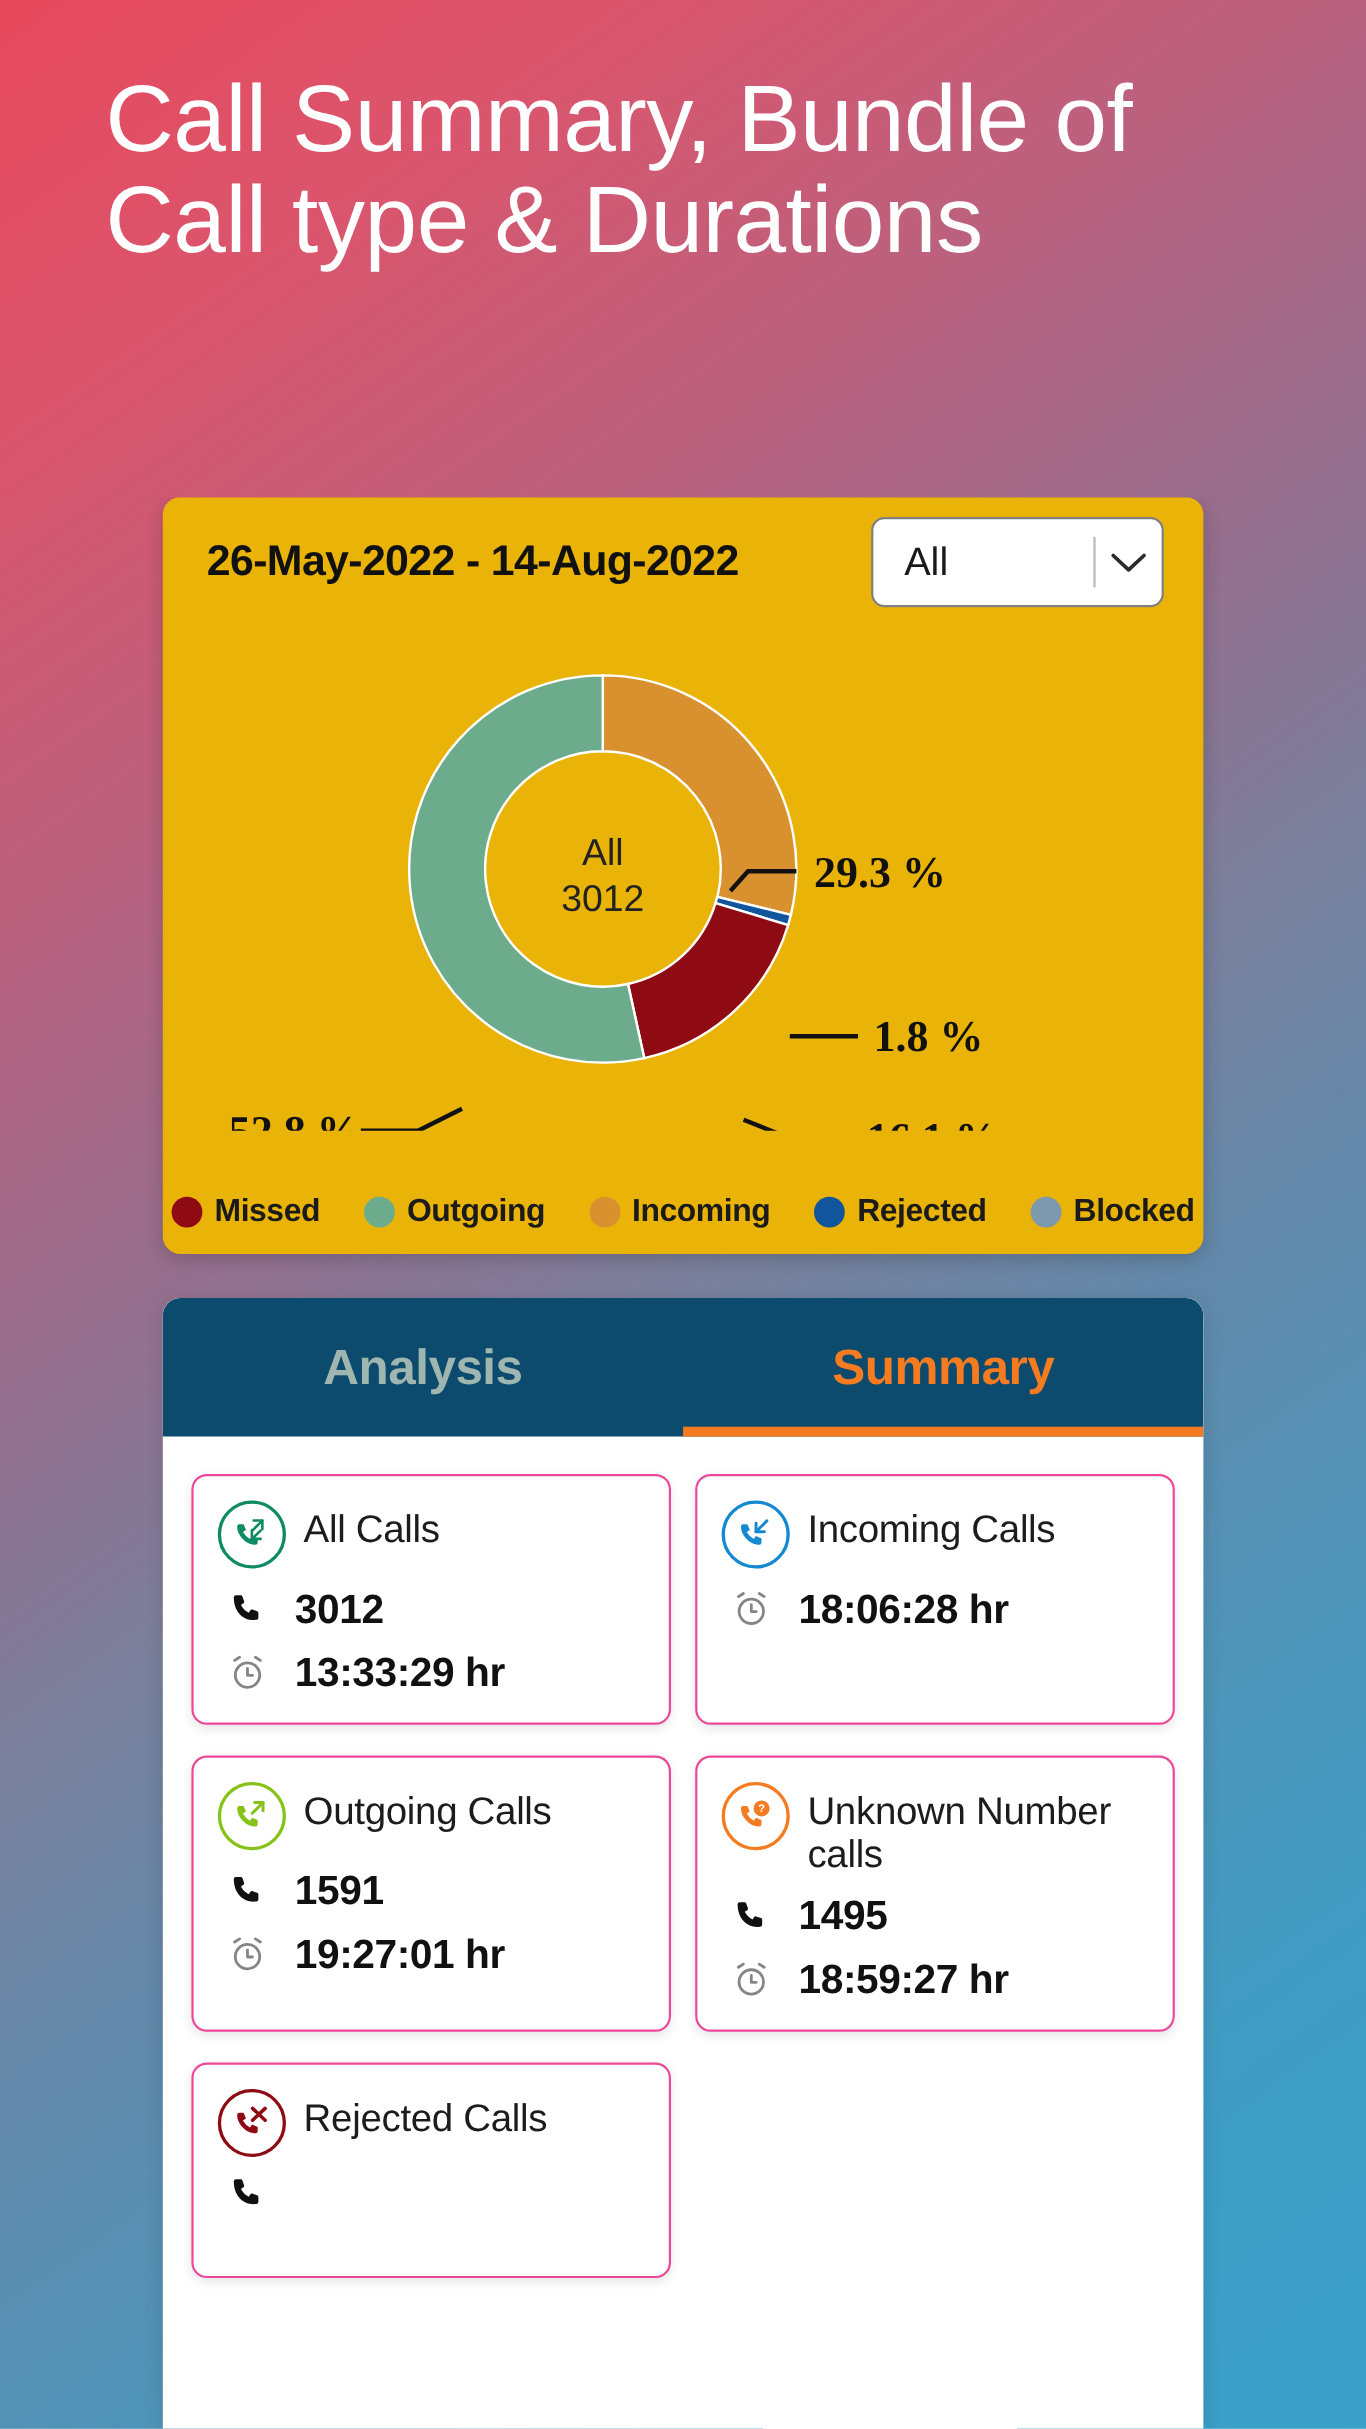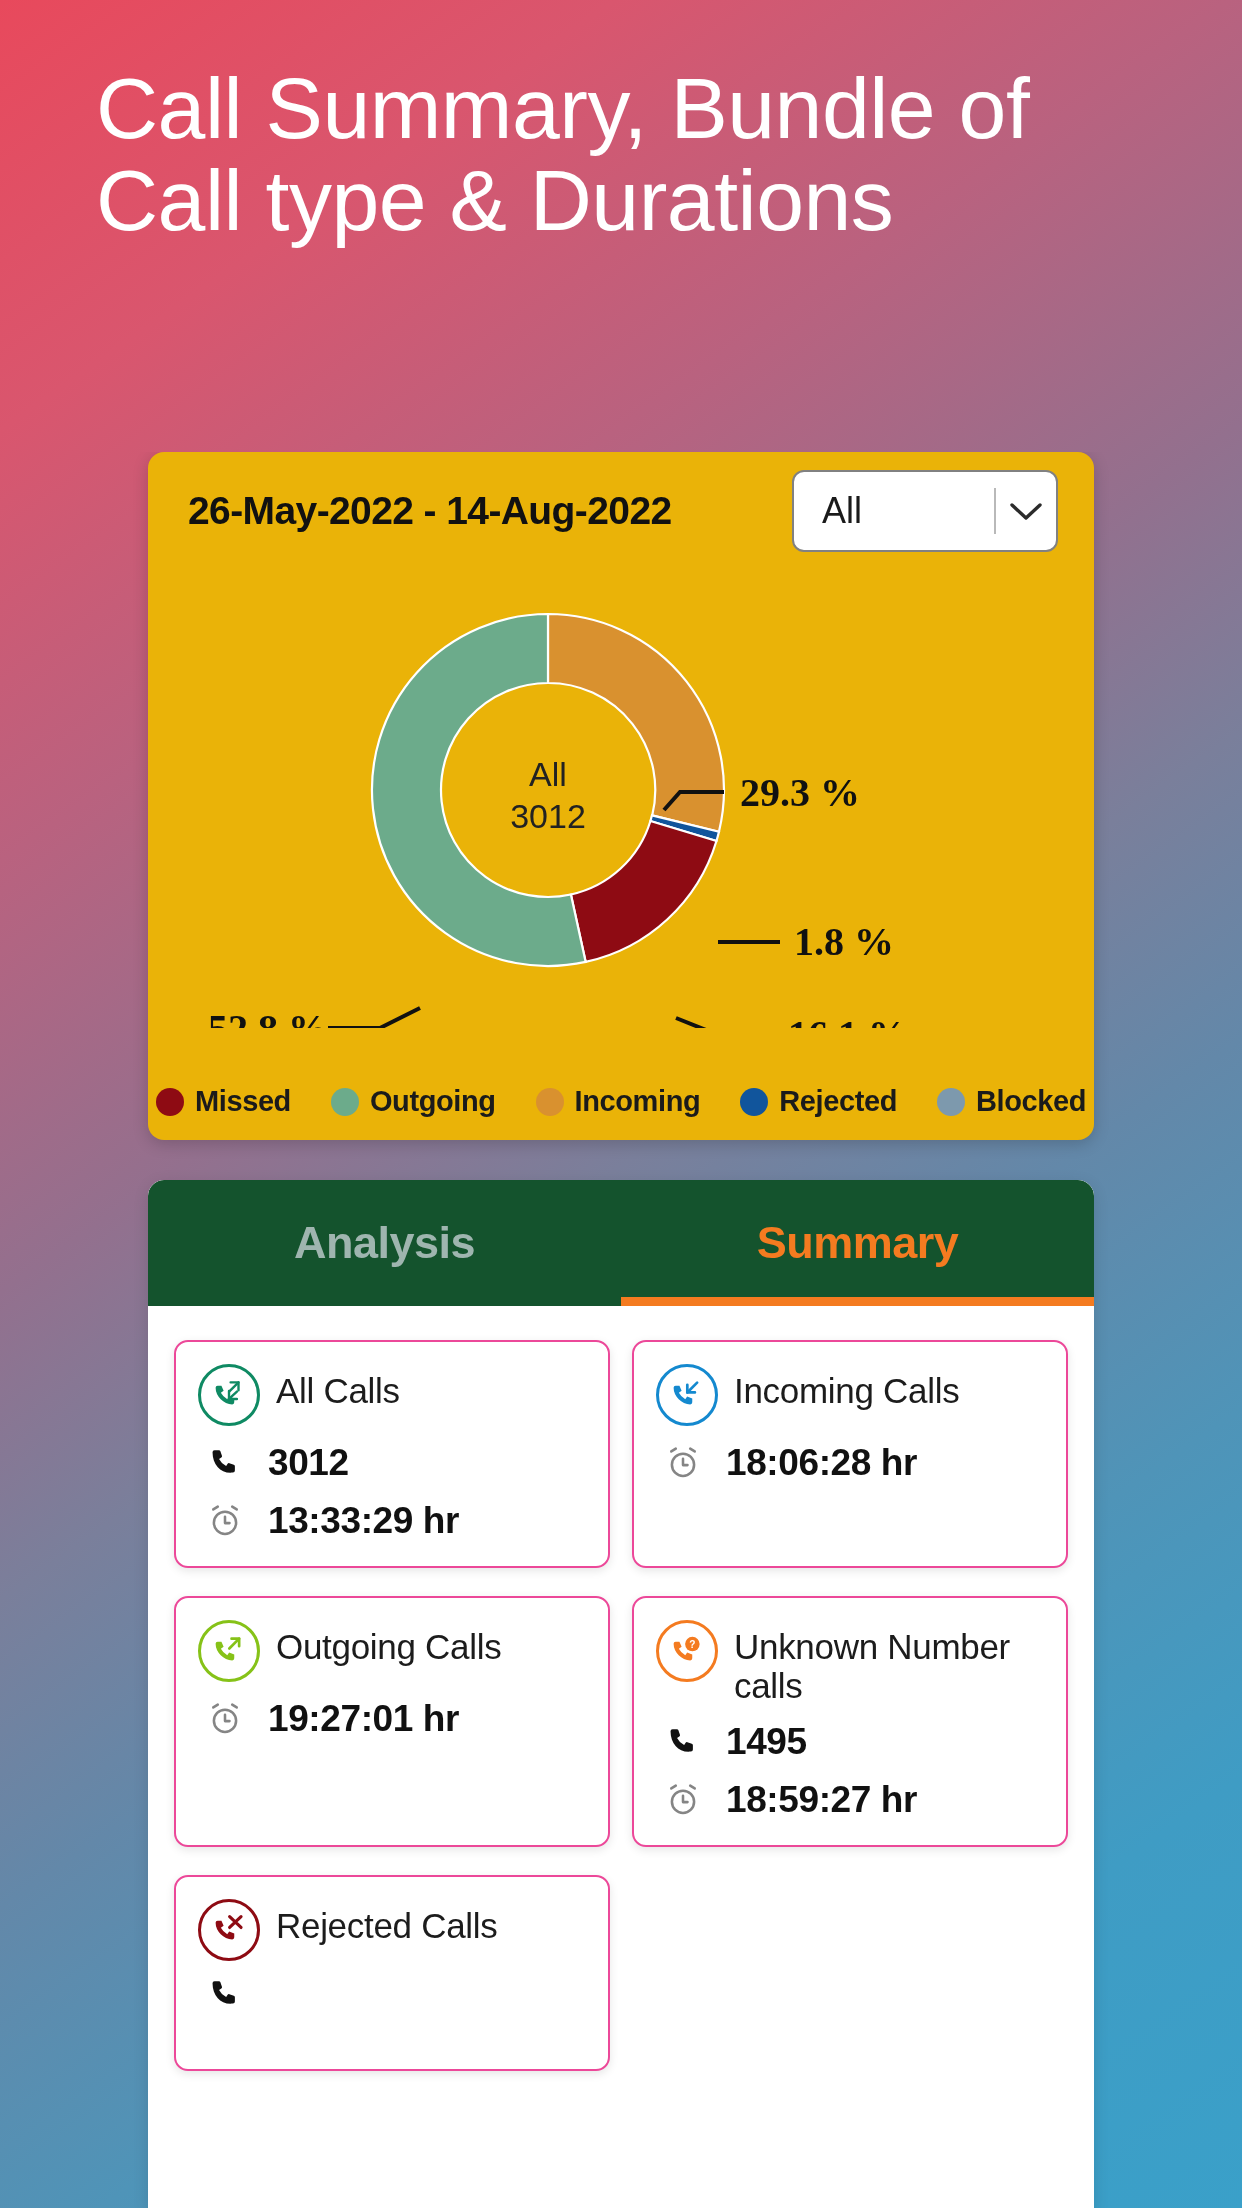--- a/index.html
+++ b/index.html
@@ -101,21 +101,21 @@
   
   .panel{
     position:absolute; left:22px; top:728px;
     width:946px; height:1030px;
     background:#ffffff;
     border-radius:16px 16px 0 0;
     box-shadow:0 4px 16px rgba(0,0,0,.12);
     overflow:hidden;
   }
   .tabbar{
-    height:126px; background:#14532d;
+    height:126px; background:#0c4a6e;
     display:flex; align-items:stretch;
     border-radius:16px 16px 0 0;
   }
   .tab{
     flex:1; display:flex; align-items:center; justify-content:center;
     position:relative; cursor:pointer;
   }
   .tab span{ font-size:45px; font-weight:700; letter-spacing:-0.5px; }
   .tab.inactive span{ color:#9fb5af; }
   .tab.active span{ color:#f47b20; }
@@ -316,20 +316,28 @@
             <svg width="38" height="38" viewBox="0 0 24 24">
               <path d="M3.2 4.4 a1.4 1.4 0 0 1 1.4-1.4 h2.6 l1.5 3.5 -1.9 1.3 a11 11 0 0 0 4.4 4.4 l1.3-1.9 3.5 1.5 v2.6 a1.4 1.4 0 0 1-1.4 1.4 C8.8 15.8 3.2 10.2 3.2 4.4 Z" transform="translate(0.6,3.4) scale(0.92)" fill="#86c218"></path>
               <path d="M12.2 10.4 L18.4 4.2" fill="none" stroke="#86c218" stroke-width="1.7" stroke-linecap="round"></path>
               <path d="M13.6 4.2 h4.8 v4.8" fill="none" stroke="#86c218" stroke-width="1.7" stroke-linecap="round" stroke-linejoin="round"></path>
             </svg>
           </span>
           <span class="stat-title">Outgoing Calls</span>
         </div>
         <div class="stat-row">
           <span class="gl">
+            <svg width="34" height="34" viewBox="0 0 24 24">
+                <path d="M3.2 4.4 a1.4 1.4 0 0 1 1.4-1.4 h3.1 a1.1 1.1 0 0 1 1.05 .78 l1.1 3.1 a1.1 1.1 0 0 1-.45 1.25 l-1.6 1.05 a11.5 11.5 0 0 0 5 5 l1.05-1.6 a1.1 1.1 0 0 1 1.25-.45 l3.1 1.1 a1.1 1.1 0 0 1 .78 1.05 v3.1 a1.4 1.4 0 0 1-1.4 1.4 C9.4 19.8 3.2 13.6 3.2 4.4 Z" fill="#111"></path>
+              </svg>
+          </span>
+          <span class="stat-val">1591</span>
+        </div>
+        <div class="stat-row">
+          <span class="gl">
             <svg width="36" height="36" viewBox="0 0 24 24">
               <circle cx="12" cy="13.2" r="7.4" fill="none" stroke="#858585" stroke-width="1.7"></circle>
               <path d="M12 9.2 v4.2 h3" fill="none" stroke="#858585" stroke-width="1.7" stroke-linecap="round" stroke-linejoin="round"></path>
               <path d="M4.2 4.3 L7.2 2.4 M19.8 4.3 L16.8 2.4" fill="none" stroke="#858585" stroke-width="1.7" stroke-linecap="round"></path>
             </svg>
           </span>
           <span class="stat-val">19:27:01 hr</span>
         </div>
       </div>
 

